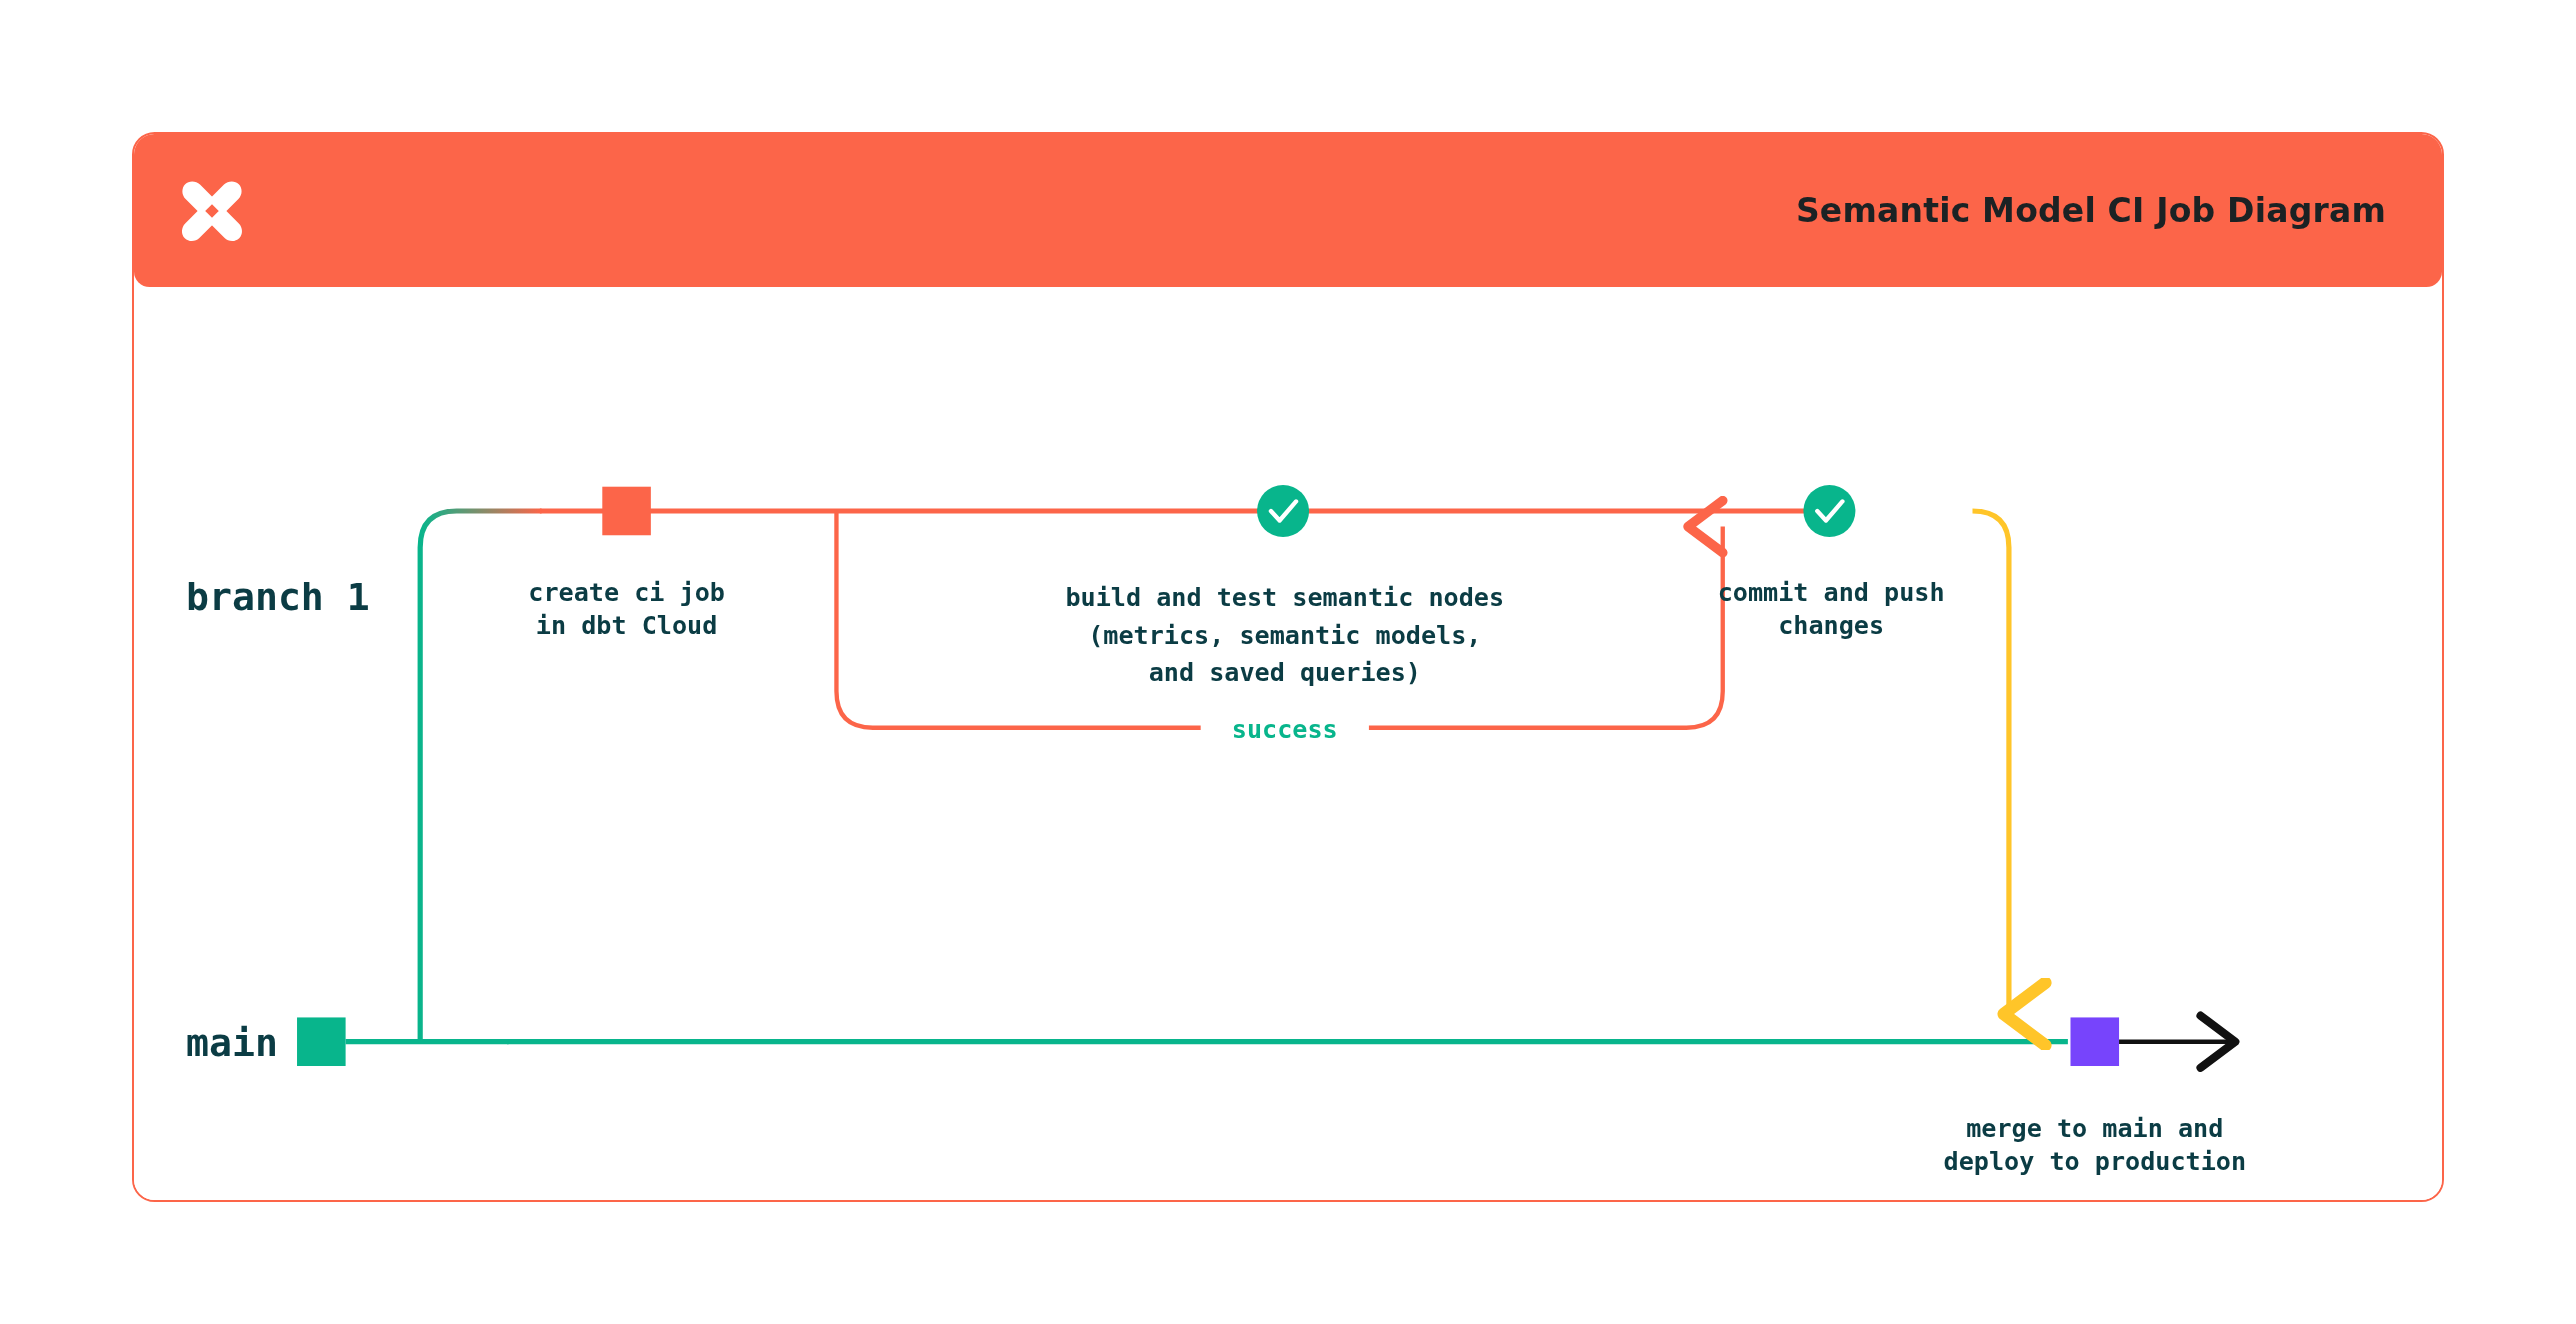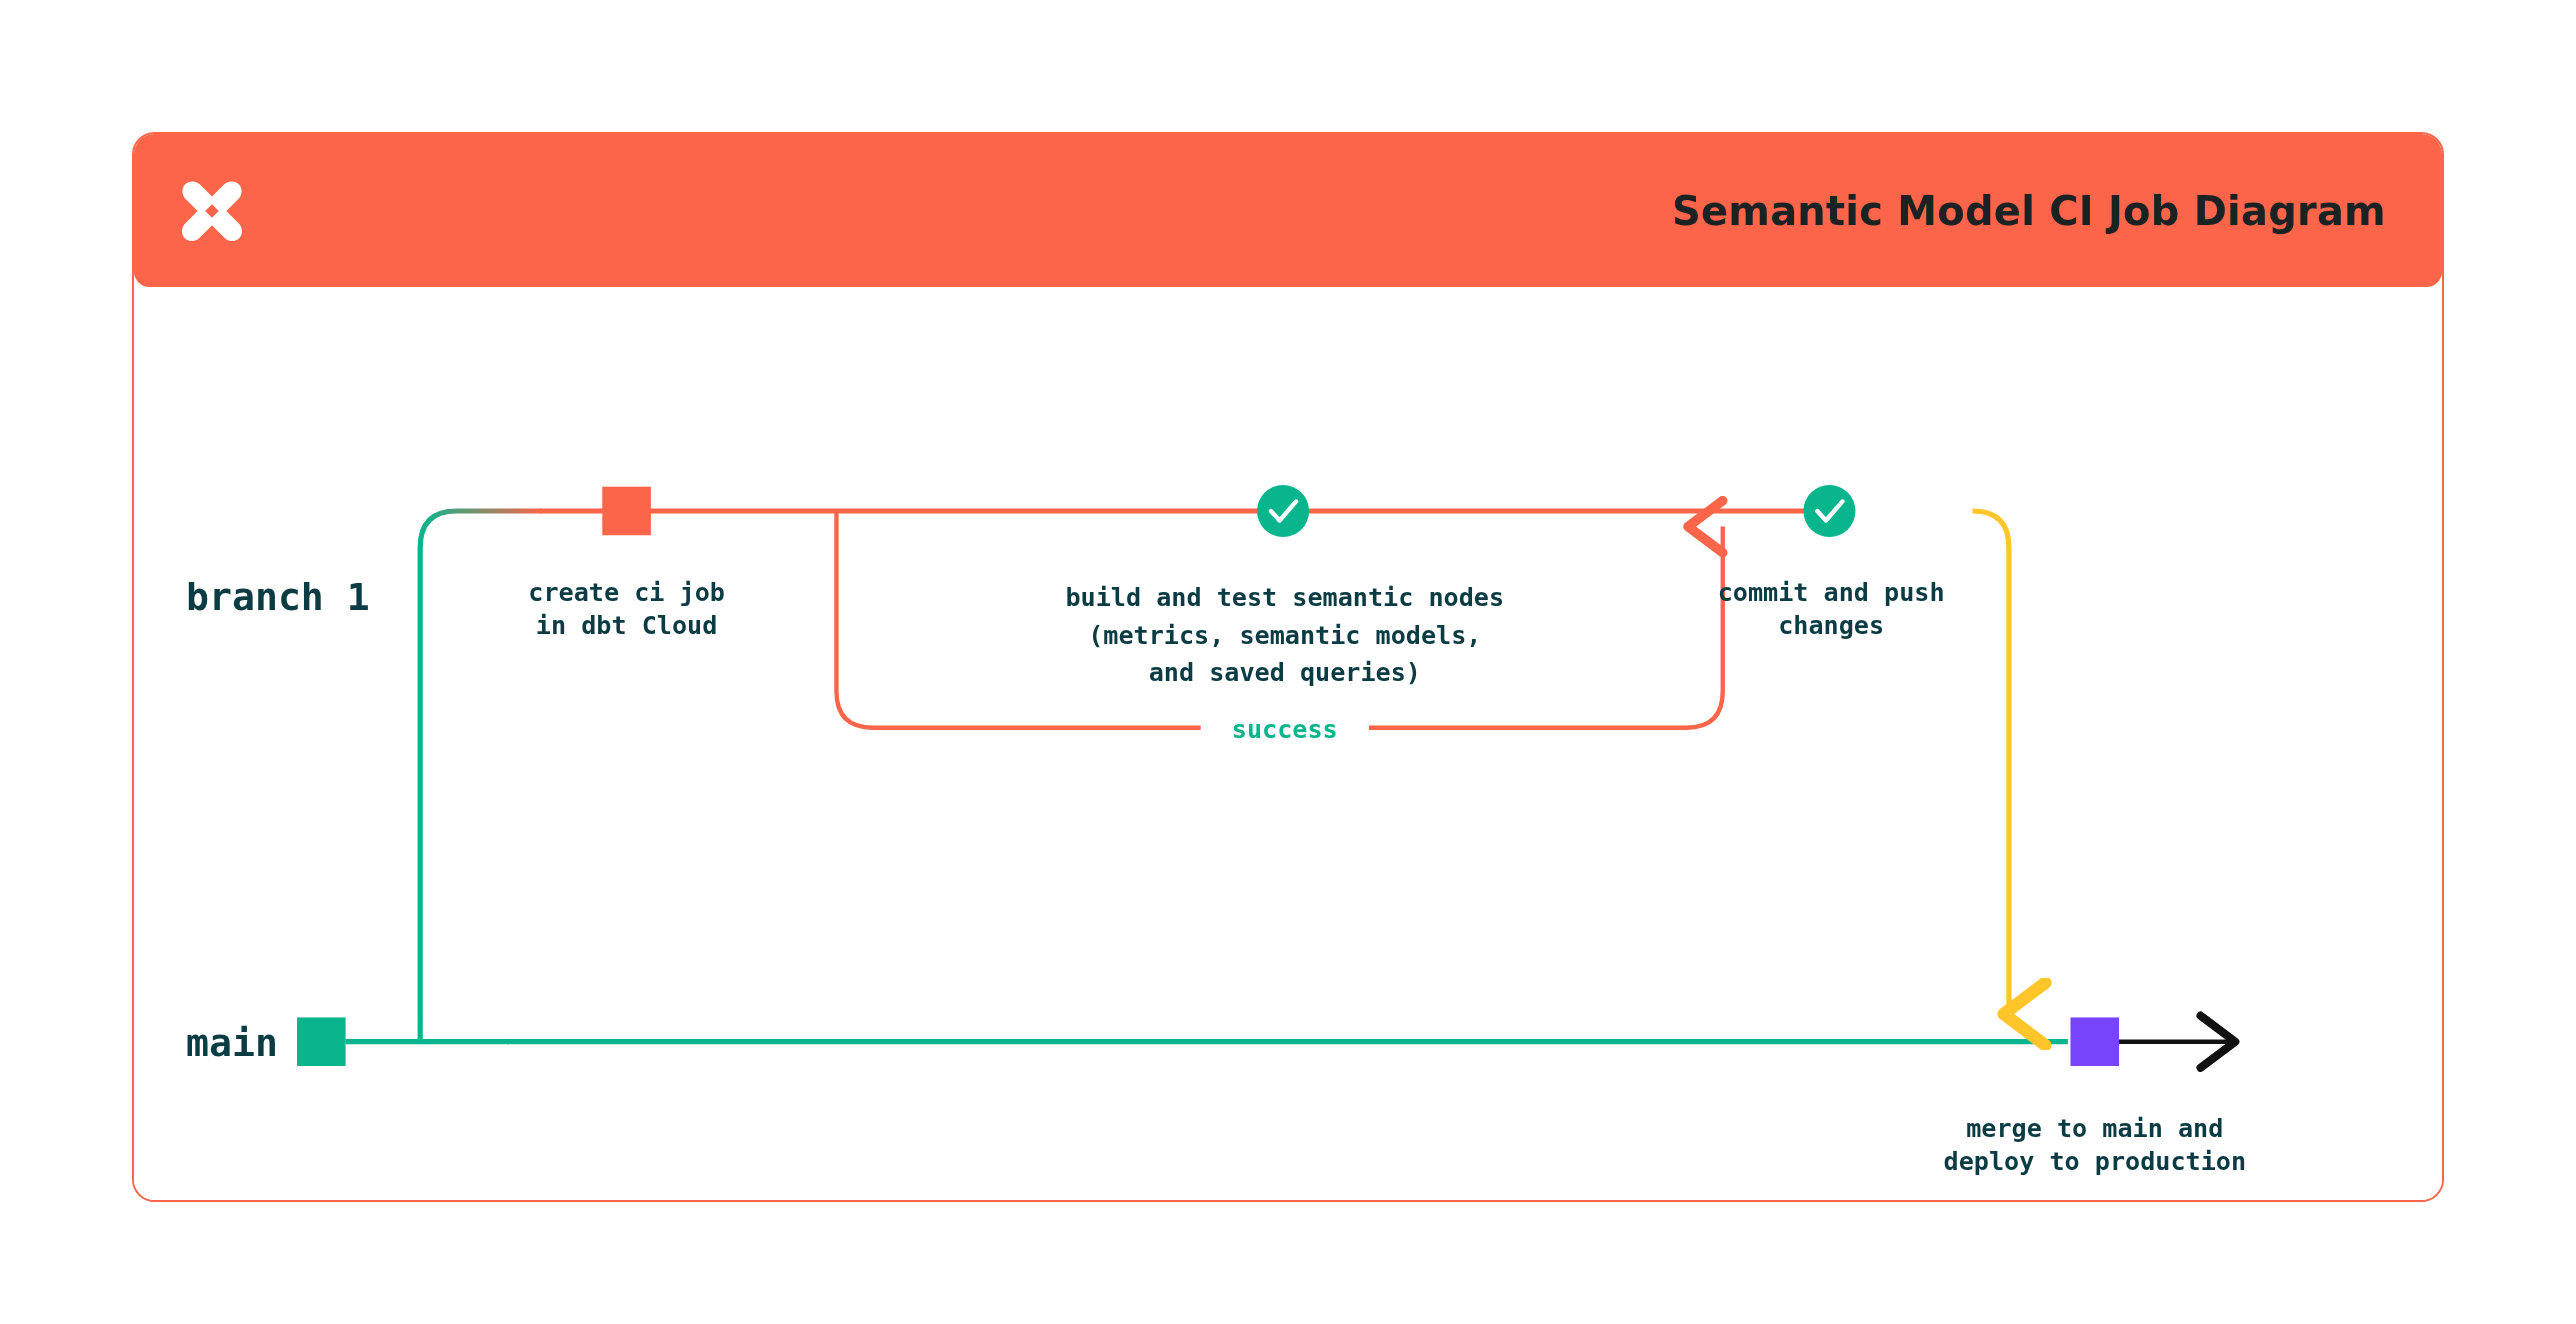--- a/index.html
+++ b/index.html
@@ -52,21 +52,21 @@
     width: 80px;
     height: 80px;
     display: flex;
     align-items: center;
     justify-content: center;
   }
 
   .card-title {
     font-family: "DejaVu Sans", sans-serif;
     font-weight: 700;
-    font-size: 40px;
+    font-size: 33px;
     color: #1b2224;
     letter-spacing: 0.2px;
     white-space: nowrap;
   }
 
   .card-body {
     position: absolute;
     left: 0;
     top: 153px;
     width: 100%;

